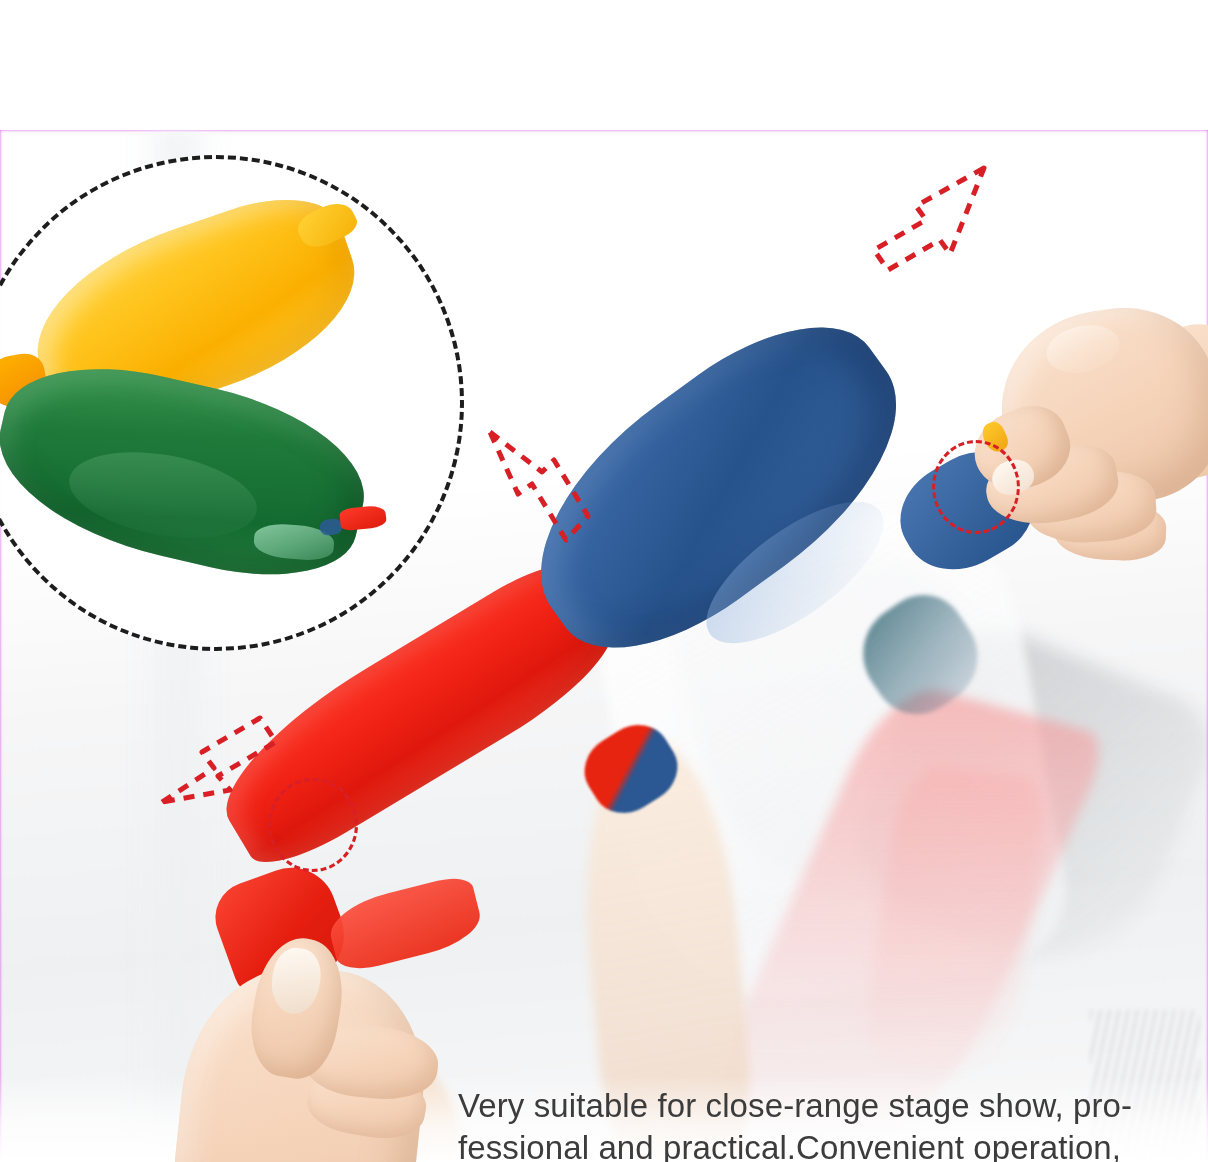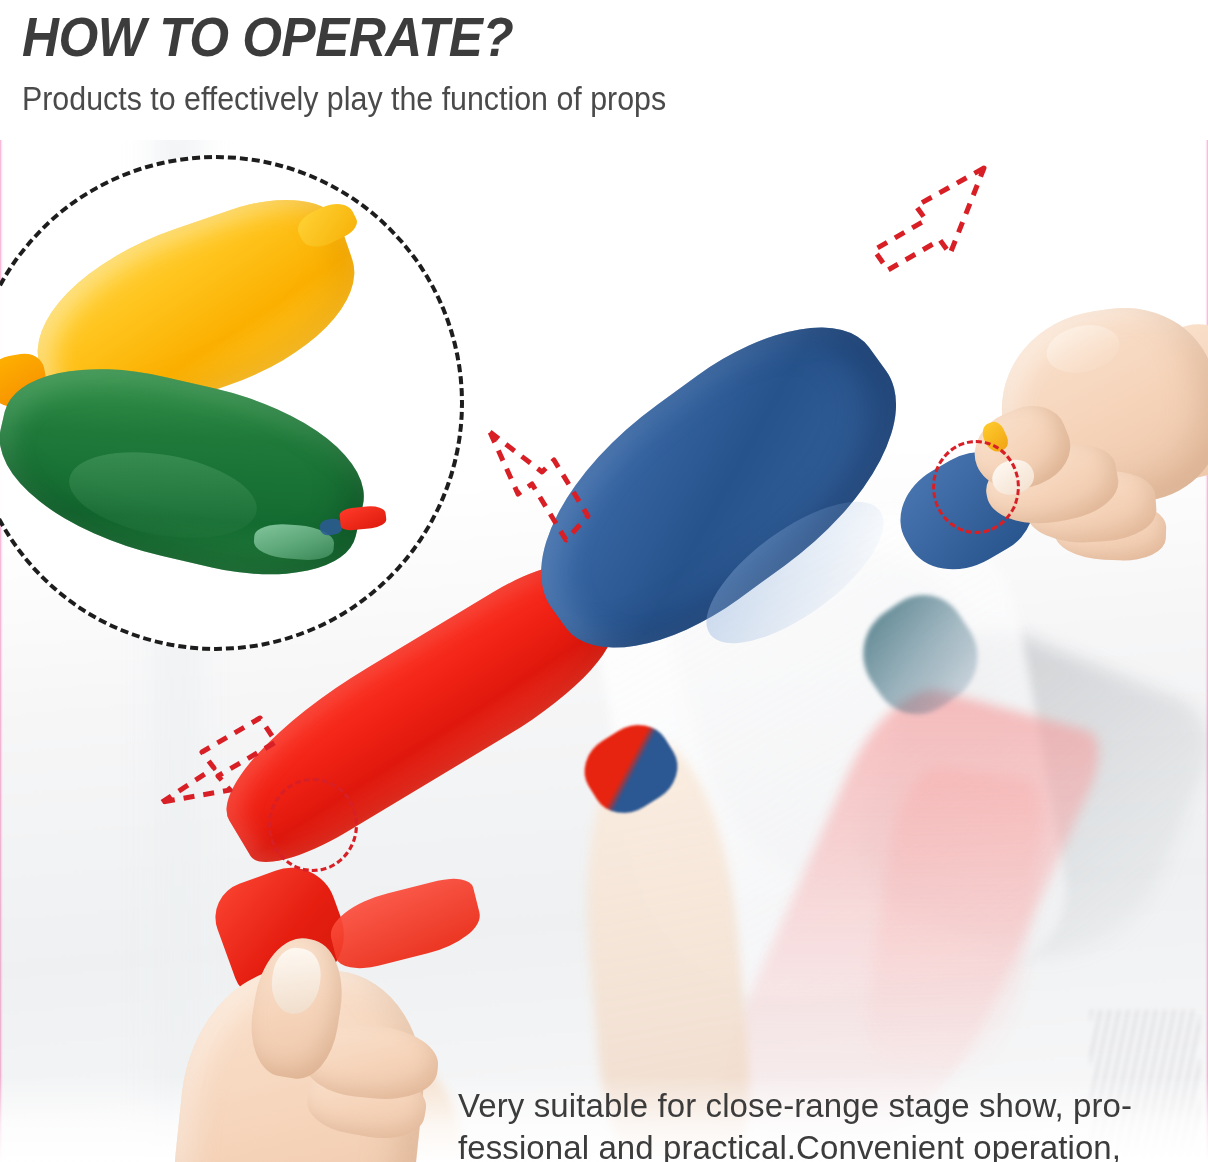--- a/index.html
+++ b/index.html
@@ -46,21 +46,21 @@
     transform-origin:left top;
     white-space:nowrap;
   }
 
   
   #stage{
     position:absolute;
     left:0; top:130px;
     width:1208px; height:1032px;
     overflow:hidden;
-    background:#ec4899;
+    background:#d946ef;
   }
 
   
   .ghost{ position:absolute; filter:blur(1.5px); }
 
   #ghost-wash{
     left:0; top:0; width:1208px; height:1032px;
     background:
       linear-gradient(175deg,#ffffff 0%,#ffffff 34%,#f6f6f7 52%,#eef0f1 74%,#f7f7f8 95%,#ffffff 100%);
   }
@@ -412,24 +412,20 @@
     color:#3c3c3c;
     letter-spacing:.1px;
   }
   .cap-line{ display:block; white-space:nowrap; }
 </style>
 </head>
 <body>
 
 <div id="page">
 
-  <div id="header">
-    <div id="title">HOW TO OPERATE?</div>
-    <div id="subtitle">Products to effectively play the function of props</div>
-  </div>
 
   <div id="stage">
 
     <div class="ghost" id="ghost-wash"></div>
     <div class="ghost" id="ghost-band"></div>
     <div class="ghost" id="ghost-dark-a"></div>
     <div class="ghost" id="ghost-dark-b"></div>
     <div class="ghost" id="ghost-white-sheet"></div>
     <div class="ghost" id="ghost-pink"></div>
     <div class="ghost" id="ghost-pink2"></div>

